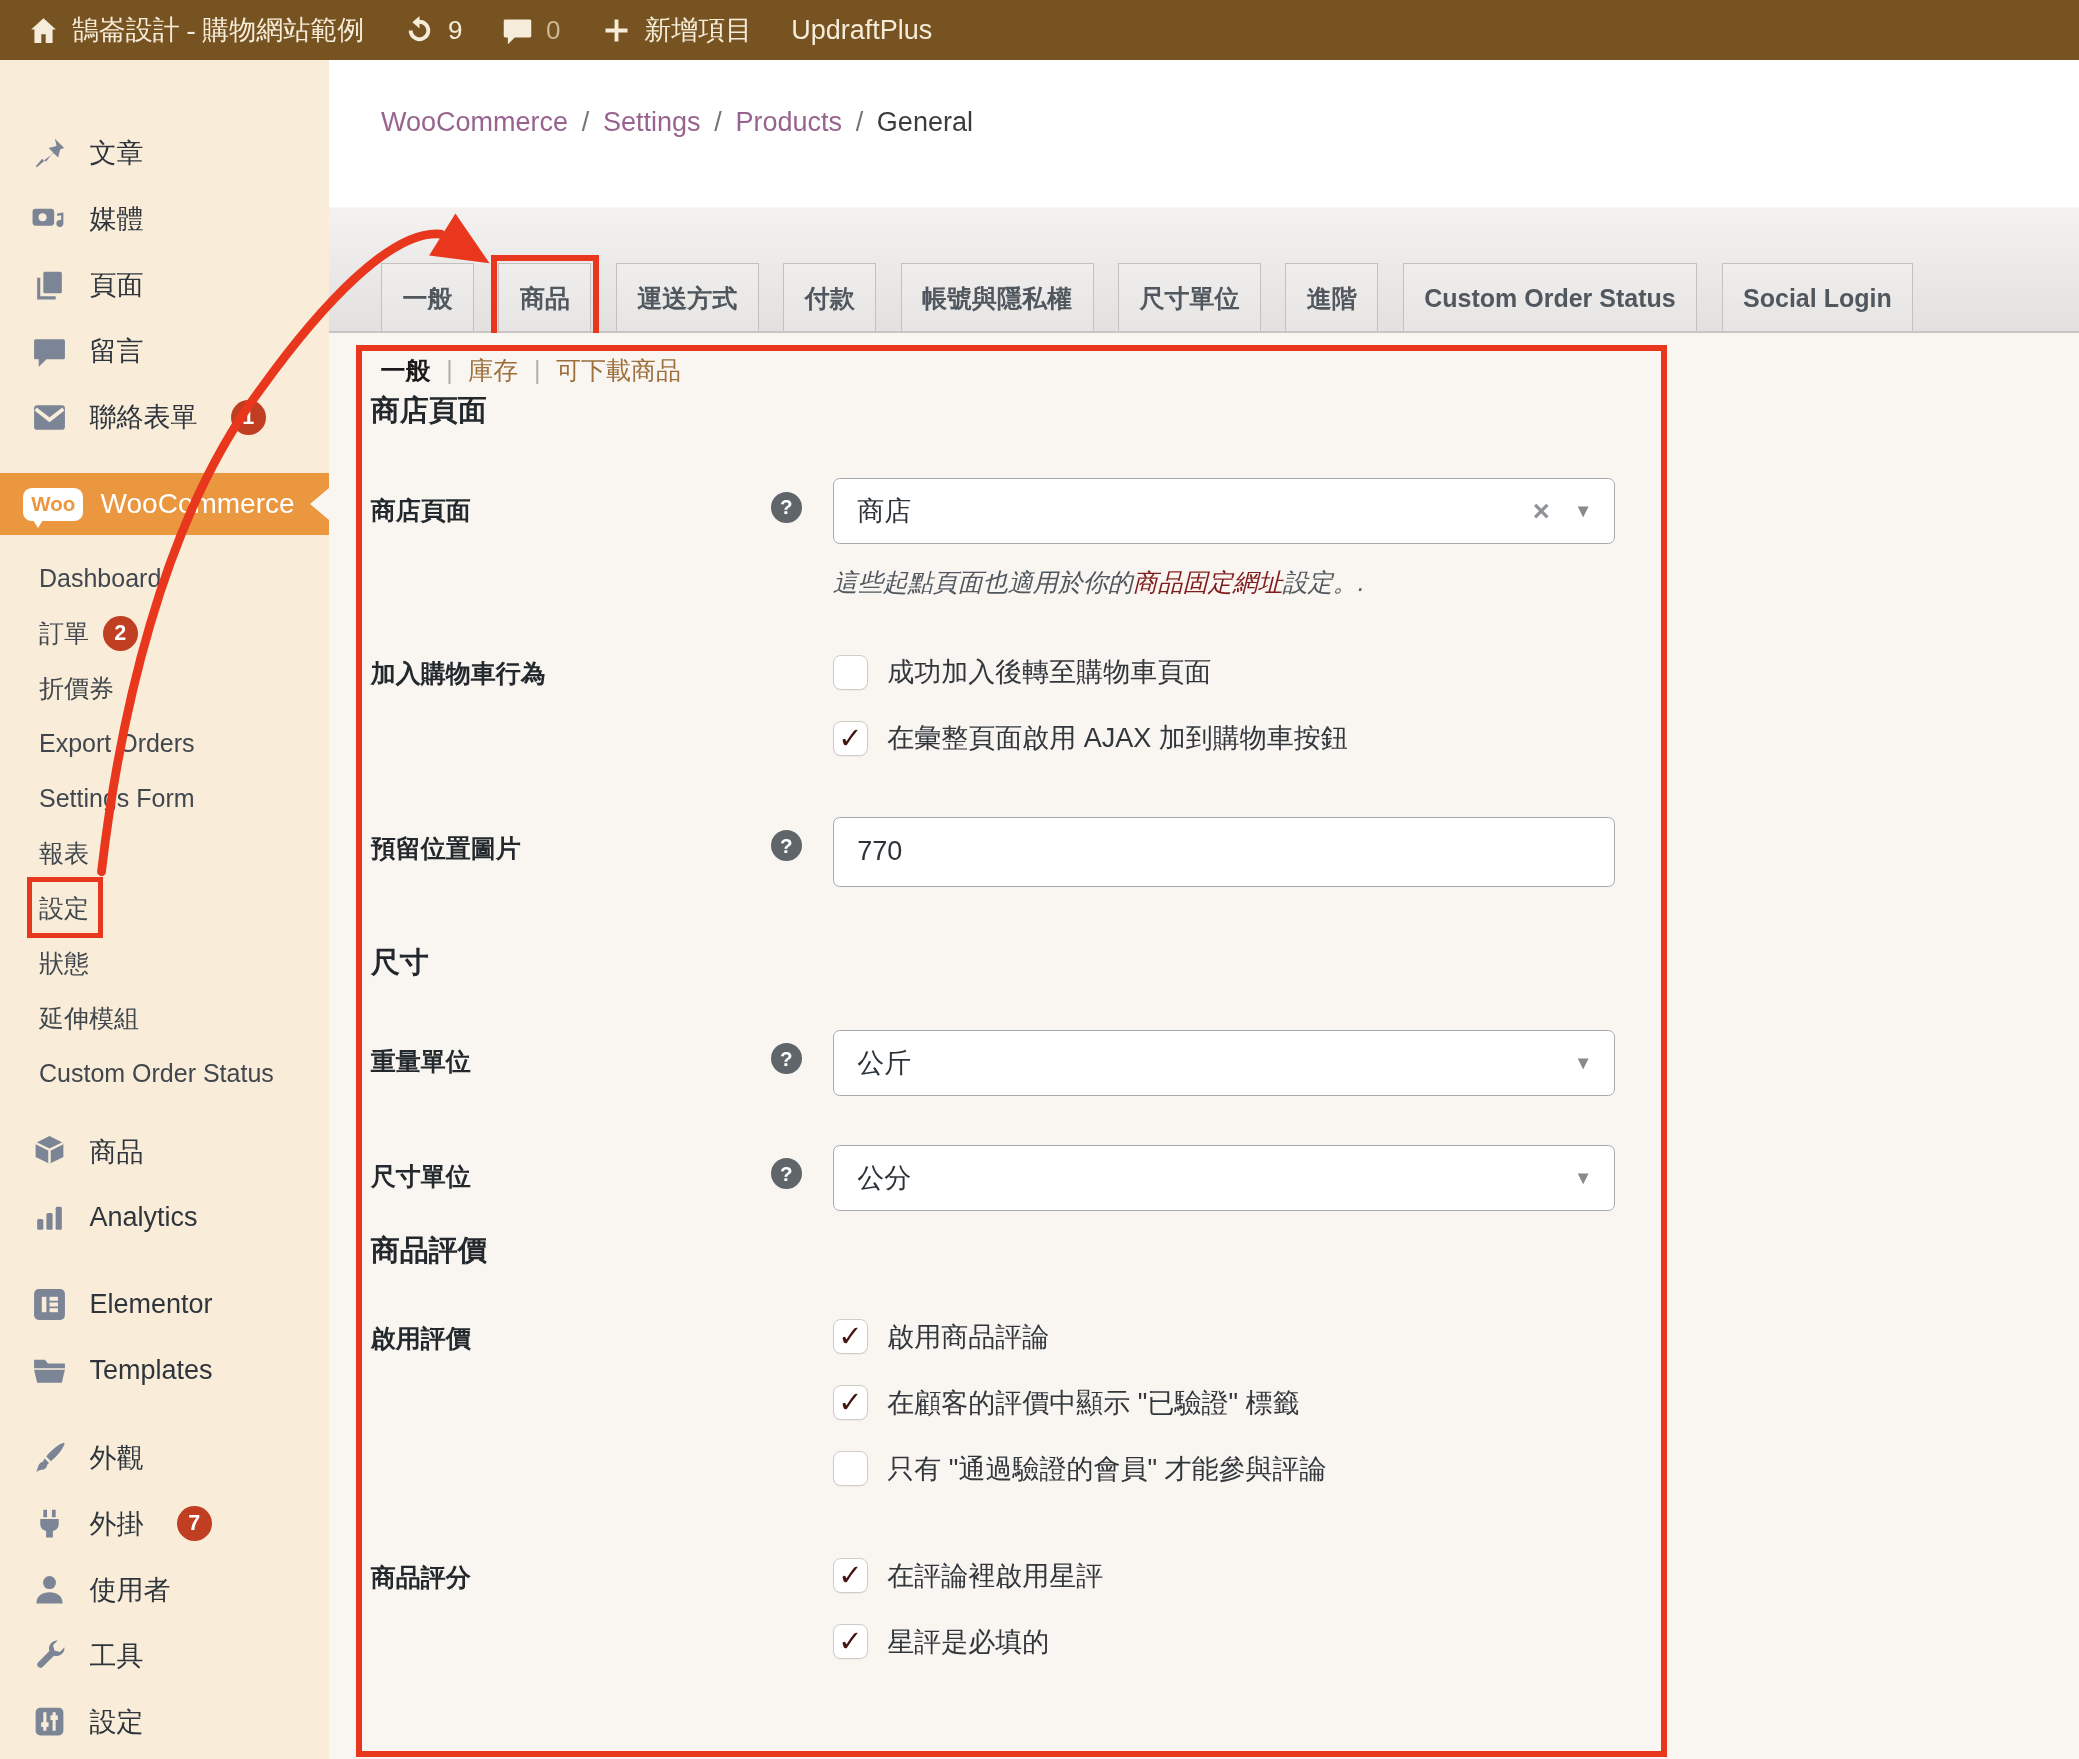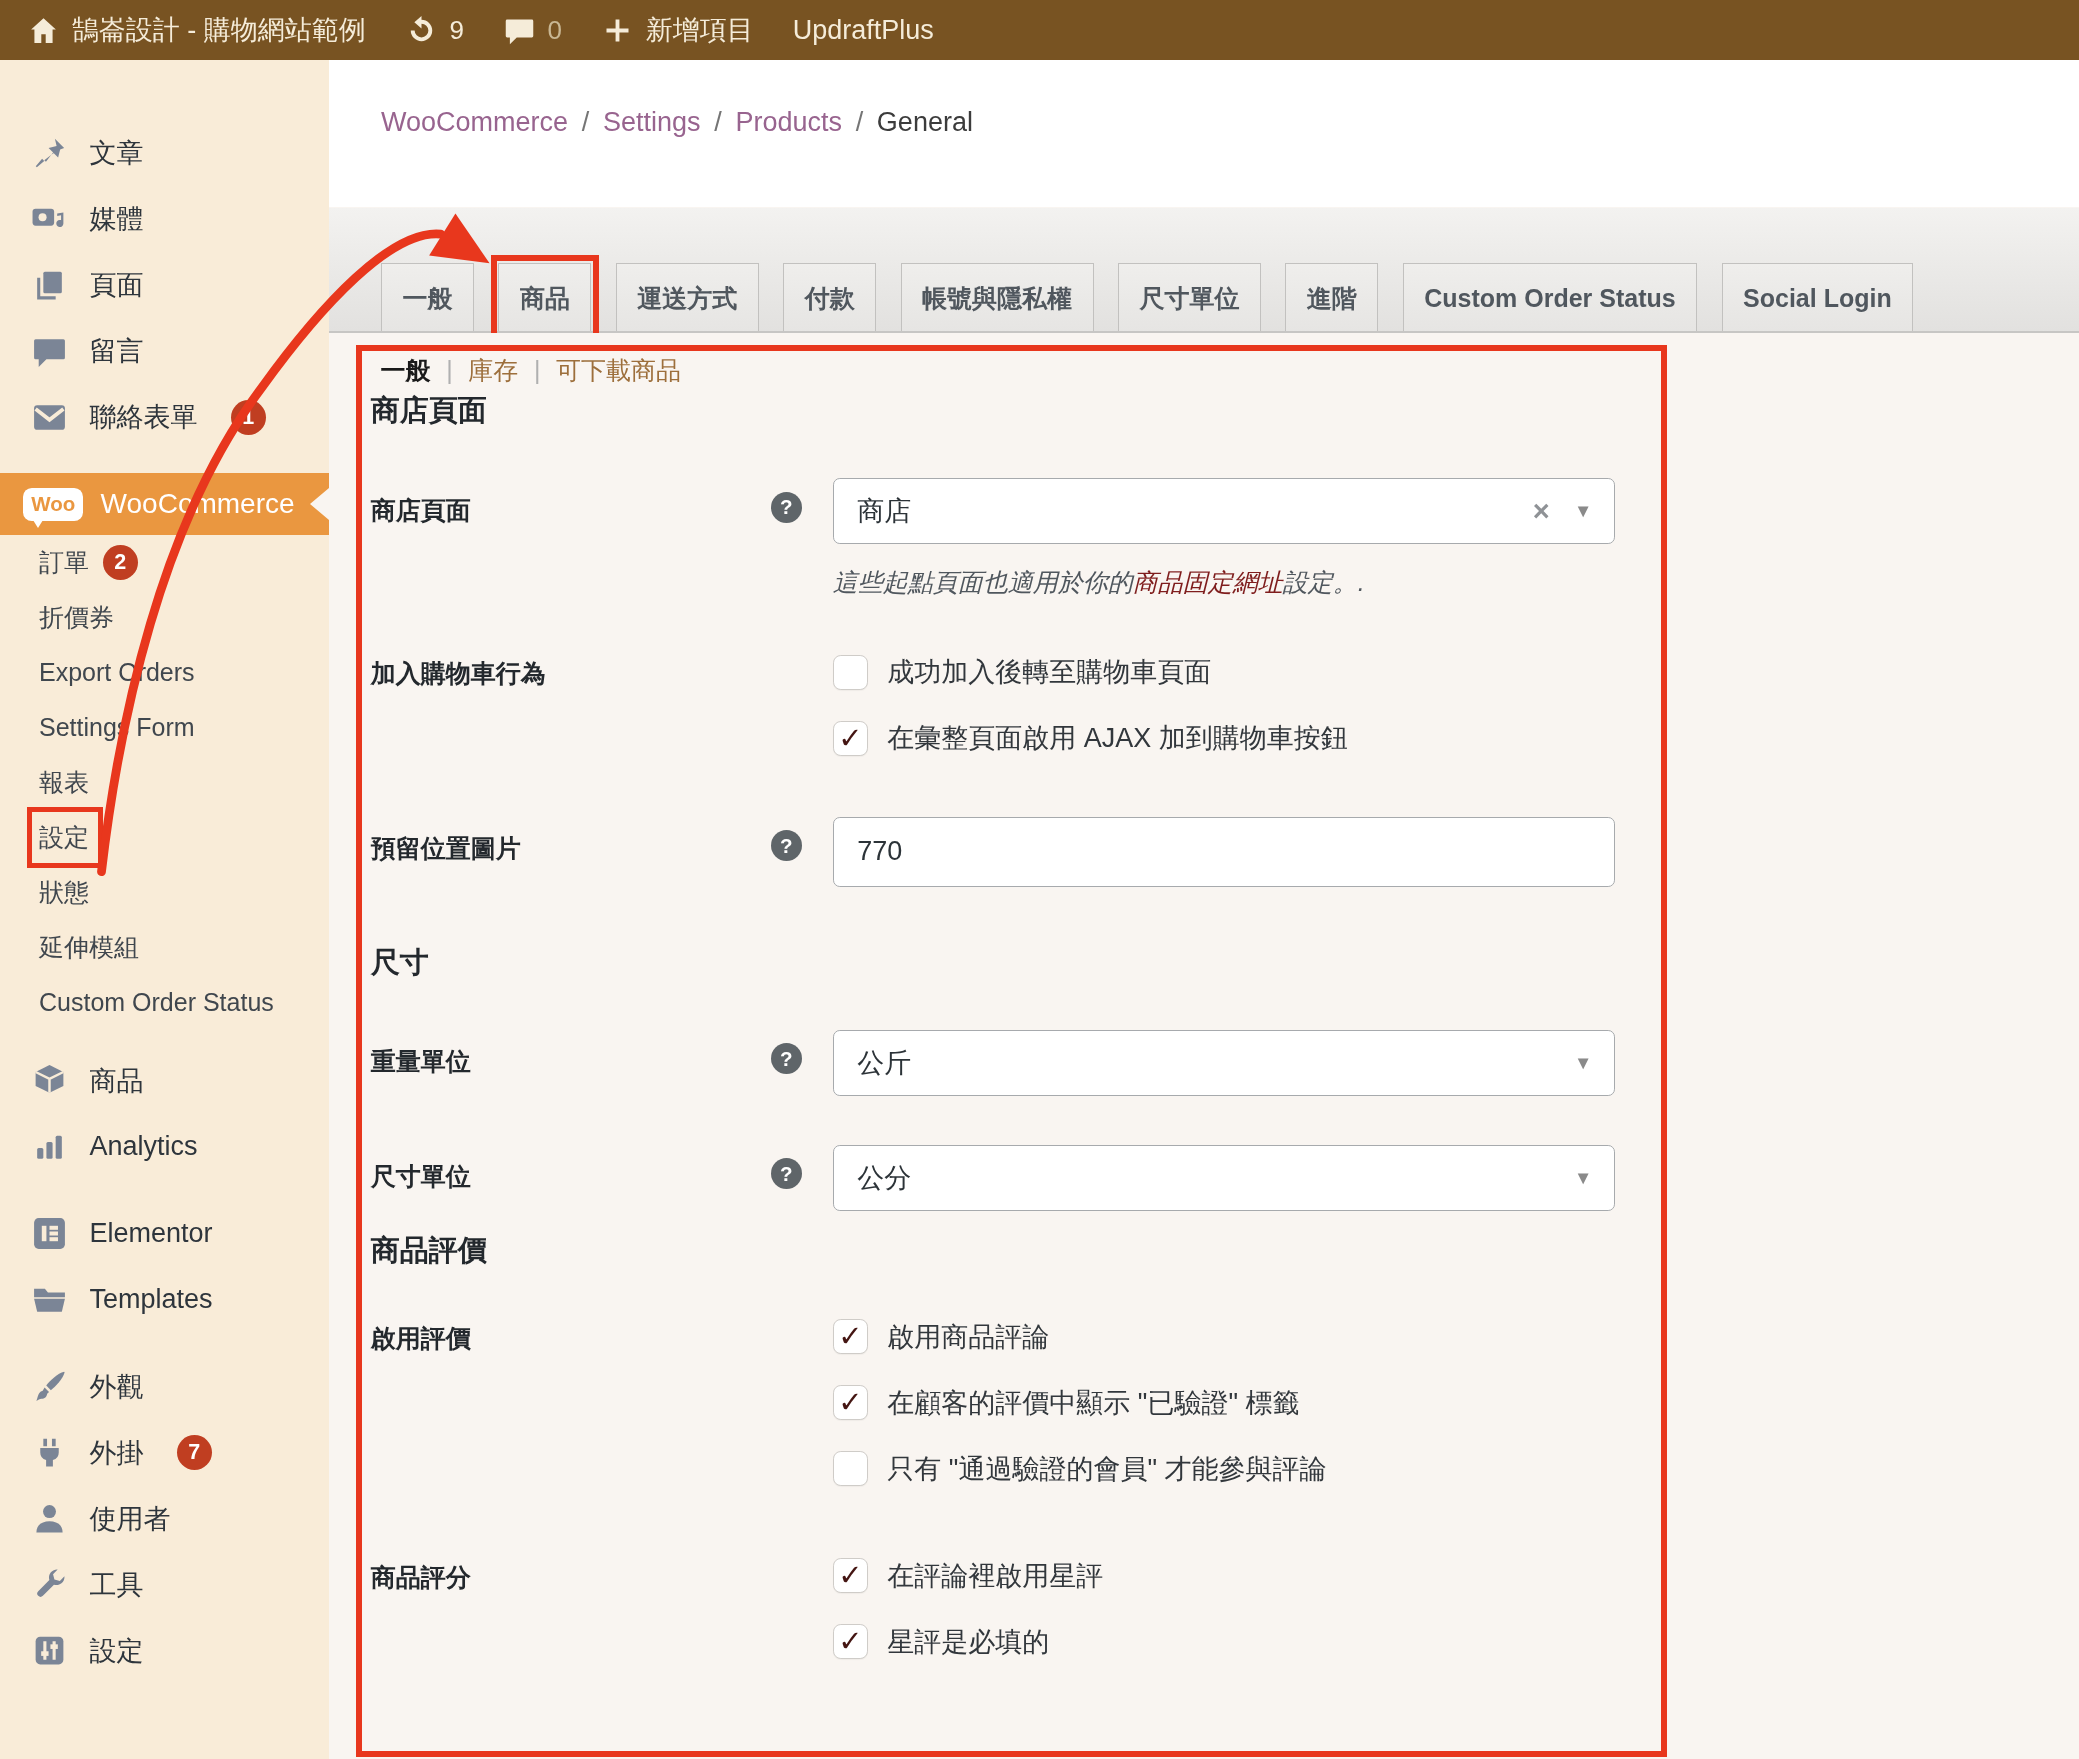--- a/index.html
+++ b/index.html
@@ -5,21 +5,21 @@
   html,body{margin:0;padding:0;}
   body{font-family:"Liberation Sans","DejaVu Sans",sans-serif;background:#777;}
   .page{position:relative;width:2079px;height:1759px;overflow:hidden;background:#f9f5f1;}
 
   
   .adminbar{position:absolute;left:0;top:0;width:100%;height:60px;background:#785322;color:#f5ecd9;
     display:flex;align-items:center;padding:0 27px;box-sizing:border-box;font-size:27px;z-index:20;}
   .ab-item{display:flex;align-items:center;gap:11.7px;margin-right:39px;white-space:nowrap;}
   .ab-icon{display:inline-flex;width:33px;height:33px;}
   .ab-icon svg{width:100%;height:100%;}
-  .ab-title{font-weight:500;}
+  .ab-title{font-weight:500;font-family:Liberation Serif, serif;}
   .ab-count{font-size:26px;}
   .dim{color:#c9b794;}
   .ab-plain{font-weight:500;}
 
   
   .sidebar{position:absolute;left:0;top:60px;width:329px;height:1699px;background:#f9ecd8;z-index:10;
     padding-top:60px;box-sizing:border-box;color:#2e353c;}
   .sb-top{height:66px;display:flex;align-items:center;padding-left:29px;font-size:27px;gap:19.5px;}
   .sb-sub{height:55px;display:flex;align-items:center;padding-left:39px;font-size:25px;color:#40474e;position:relative;}
   .sb-icon{width:41px;height:41px;display:inline-flex;align-items:center;justify-content:center;flex:0 0 41px;}
@@ -192,20 +192,23 @@
       <span>聯絡表單</span>
       <span class="badge">1</span>
     </div>
 
     <div class="sb-woo">
       <span class="woo-logo">Woo</span>
       <span>WooCommerce</span>
       <span class="notch"></span>
     </div>
 
+    <div class="sb-sub mt16">
+      <span>Dashboard</span>
+    </div>
     <div class="sb-sub">
       <span>訂單</span>
       <span class="badge">2</span>
     </div>
     <div class="sb-sub">
       <span>折價券</span>
     </div>
     <div class="sb-sub">
       <span>Export Orders</span>
     </div>

